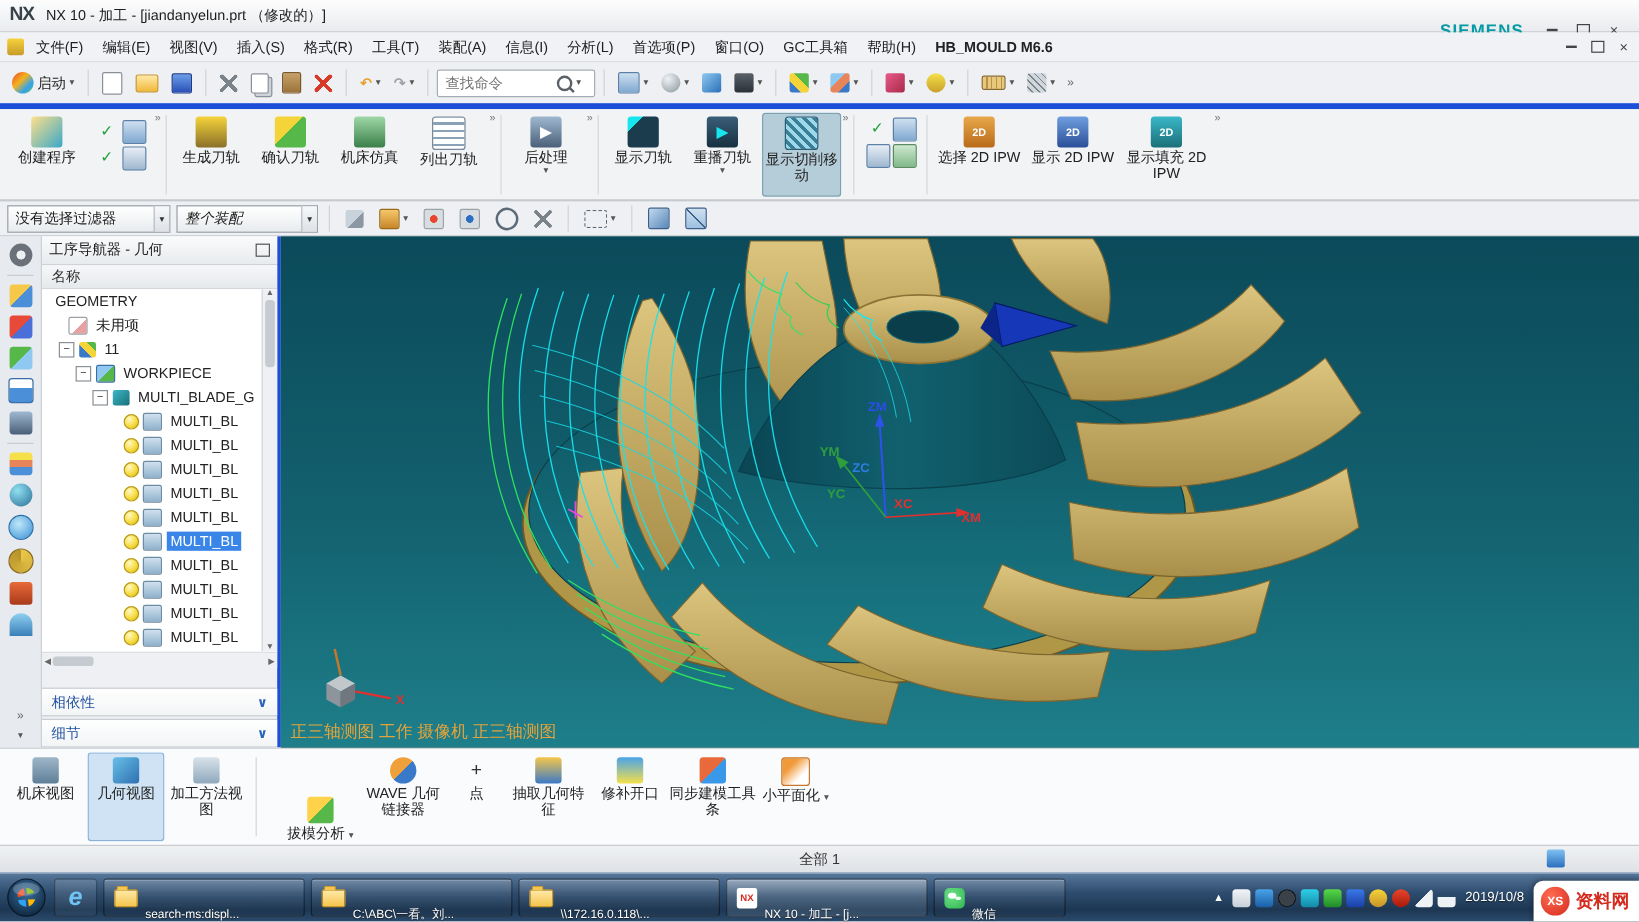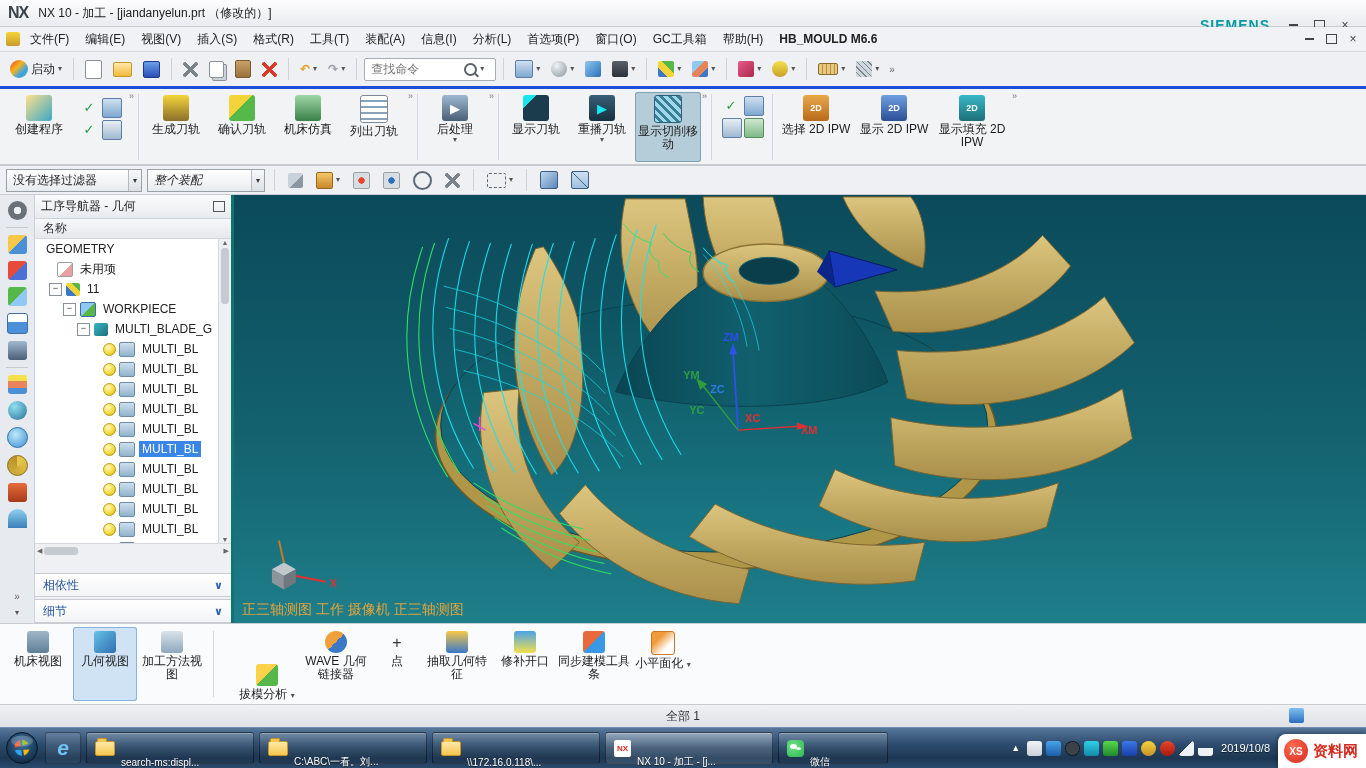--- a/index.html
+++ b/index.html
@@ -15,21 +15,21 @@
   .wbtn{width:26px;height:18px;display:flex;align-items:center;justify-content:center;color:#444;font-size:12px;cursor:default;}
   .minbar{width:9px;height:2px;background:#444;display:inline-block;}
   .restbox{width:9px;height:8px;border:1.5px solid #444;display:inline-block;}
   
   .menubar{height:24px;flex:0 0 24px;display:flex;align-items:center;background:#f0f2f5;border-bottom:1px solid #d7dadd;padding-left:6px;}
   .menu-item{padding:0 8px;height:100%;display:flex;align-items:center;white-space:nowrap;}
   .menu-item.bold{font-weight:bold;}
   .mb-right{margin-left:auto;display:flex;padding-right:2px;}
   .mb-right .wbtn{width:22px;height:16px;}
   
-  .qtoolbar{height:34px;flex:0 0 34px;display:flex;align-items:center;background:#eef0f3;border-bottom:3px solid #1d4ed8;padding:0 6px;gap:3px;}
+  .qtoolbar{height:34px;flex:0 0 34px;display:flex;align-items:center;background:#eef0f3;border-bottom:5px solid #1d4ed8;padding:0 6px;gap:3px;}
   .qbtn{display:flex;align-items:center;gap:3px;padding:2px 4px;border-radius:2px;}
   .gi{display:inline-block;border-radius:2px;}
   .car{font-size:8px;color:#555;line-height:8px;}
   .qsep{width:1px;height:22px;background:#cfd3d7;margin:0 4px;}
   .searchbox{display:flex;align-items:center;border:1px solid #a6adb4;background:#fff;height:21px;border-radius:2px;padding:0 4px;width:122px;gap:3px;}
   .searchbox input{border:0;outline:0;width:88px;font-size:12px;font-family:inherit;background:transparent;color:#333;}
   .mag{width:9px;height:9px;border:2px solid #5a6168;border-radius:50%;position:relative;display:inline-block;}
   .mag::after{content:"";position:absolute;width:5px;height:2px;background:#5a6168;transform:rotate(45deg);right:-4px;bottom:-2px;}
   .xcross{background:linear-gradient(45deg,transparent 42%,#7a828a 42%,#7a828a 58%,transparent 58%),linear-gradient(-45deg,transparent 42%,#7a828a 42%,#7a828a 58%,transparent 58%);}
   .xred{background:linear-gradient(45deg,transparent 42%,#d83a2a 42%,#d83a2a 58%,transparent 58%),linear-gradient(-45deg,transparent 42%,#d83a2a 42%,#d83a2a 58%,transparent 58%);}
@@ -48,21 +48,21 @@
   .sico{width:18px;height:18px;border-radius:2px;display:flex;align-items:center;justify-content:center;font-size:13px;font-weight:bold;}
   
   .selbar{height:28px;flex:0 0 28px;display:flex;align-items:center;background:#eef0f3;border-bottom:1px solid #c8ccd1;padding:0 6px;gap:5px;}
   .dd{display:flex;align-items:center;height:21px;border:1px solid #9aa2a9;background:linear-gradient(#ffffff,#e8ebee);padding:0 0 0 6px;gap:8px;}
   .dd .dar{font-size:8px;color:#333;border-left:1px solid #b5bac0;padding:0 4px;height:100%;display:flex;align-items:center;background:linear-gradient(#f6f8fa,#dde1e5);}
   
   .main{flex:1;display:flex;min-height:0;}
   .iconstrip{width:34px;flex:0 0 34px;background:#e7eaee;border-right:1px solid #cdd1d6;display:flex;flex-direction:column;align-items:center;padding:6px 0;gap:7px;}
   .strip-ic{width:19px;height:19px;border-radius:3px;}
   .strip-sep{width:22px;height:1px;background:#c8cdd2;}
-  .navpanel{width:196px;flex:0 0 196px;background:#eef0f3;border-right:3px solid #0f766e;display:flex;flex-direction:column;min-height:0;}
+  .navpanel{width:196px;flex:0 0 196px;background:#eef0f3;border-right:3px solid #1d4ed8;display:flex;flex-direction:column;min-height:0;}
   .nav-hdr{height:23px;flex:0 0 23px;display:flex;align-items:center;justify-content:space-between;background:linear-gradient(#fafbfc,#e8ebee);border-bottom:1px solid #cfd3d8;padding:0 6px;color:#222;}
   .nav-hdr .pinbox{width:10px;height:9px;border:1.5px solid #555;}
   .colhdr{height:19px;flex:0 0 19px;background:linear-gradient(#f6f7f9,#e6e9ec);border-bottom:1px solid #d3d7db;display:flex;align-items:center;padding-left:8px;color:#333;}
   .tree{flex:1;background:#fff;overflow:hidden;position:relative;}
   .trow{height:20px;display:flex;align-items:center;white-space:nowrap;overflow:hidden;padding-right:14px;}
   .tlabel{padding:1px 3px;}
   .trow.sel .tlabel{background:#3a86e8;color:#fff;}
   .texp{width:11px;height:11px;flex:0 0 11px;border:1px solid #8a9097;background:#fff;font-size:9px;line-height:9px;text-align:center;color:#333;margin-right:4px;}
   .bulb{width:11px;height:11px;flex:0 0 11px;border-radius:50%;background:radial-gradient(circle at 35% 30%,#fff9c0,#f5d83a 60%,#caa60e);border:1px solid #b99a10;margin-right:3px;}
   .opic{width:14px;height:13px;flex:0 0 14px;background:linear-gradient(#cfe0ee,#8fb2cc);border:1px solid #6d8ba3;border-radius:2px;margin-right:4px;}

